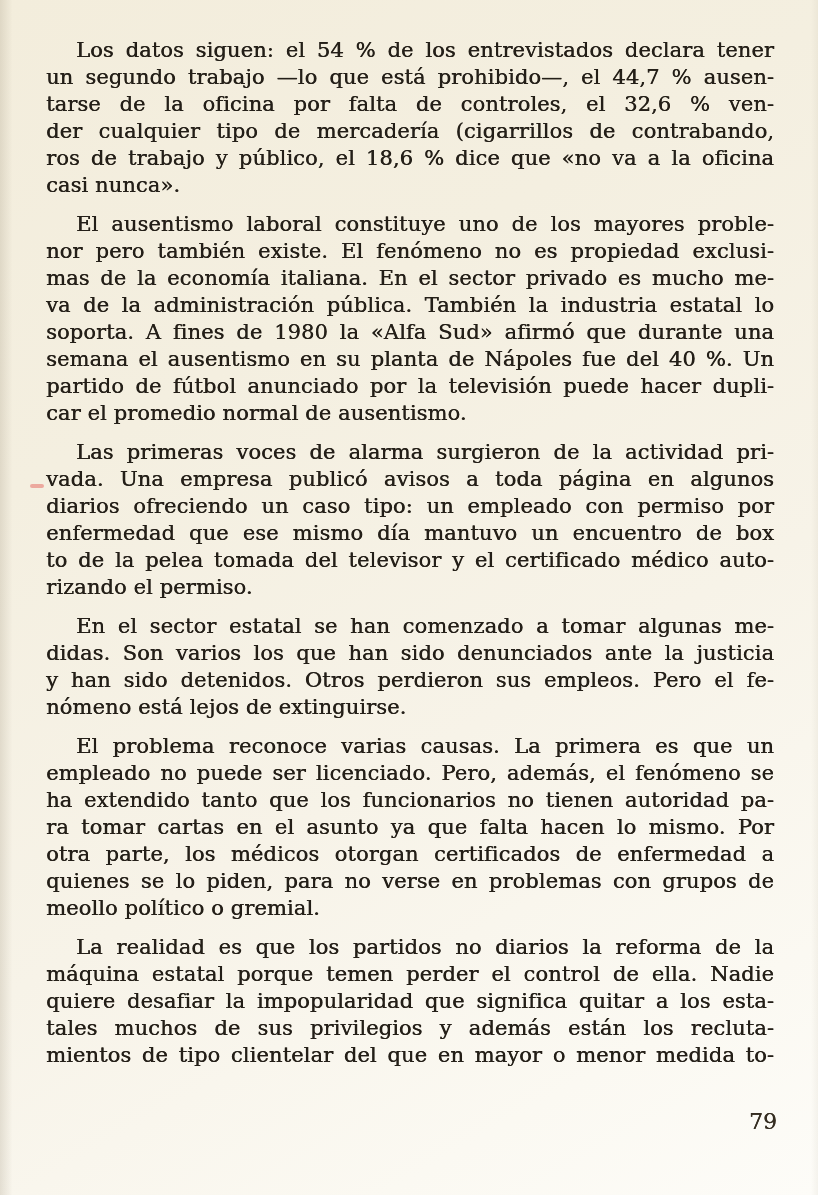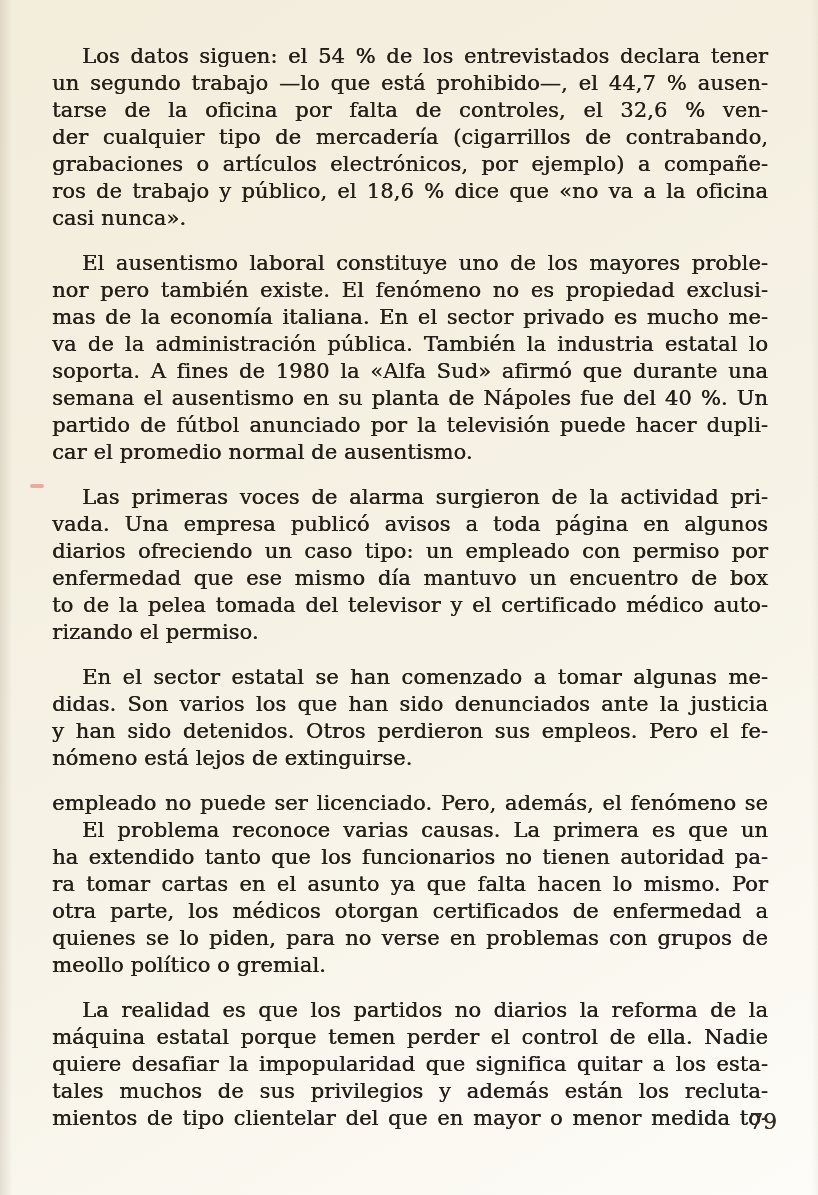--- a/index.html
+++ b/index.html
@@ -42,21 +42,21 @@
     left: 34px;
     top: 25px;
     width: 752px;
     color: #241f18;
     font-size: 21px;
     line-height: 27px;
     text-shadow: 0.4px 0 0 currentColor; 
     letter-spacing: 0.1px;
   }
   .paragraph {
-    margin: 18px;
+    margin: 12px;
   }
   .line {
     text-align: justify;
     text-align-last: justify;
     white-space: normal;
     height: 27px;
     overflow: visible;
   }
   .line.first {
     text-indent: 30px;
@@ -90,21 +90,20 @@
 <body>
 
 <div class="page">
 
   <main class="text-block">
       <div class="paragraph">
         <div class="line first">Los datos siguen: el 54 % de los entrevistados declara tener</div>
         <div class="line">un segundo trabajo —lo que está prohibido—, el 44,7 % ausen-</div>
         <div class="line">tarse de la oficina por falta de controles, el 32,6 % ven-</div>
         <div class="line">der cualquier tipo de mercadería (cigarrillos de contrabando,</div>
-        <div class="line">grabaciones o artículos electrónicos, por ejemplo) a compañe-</div>
         <div class="line">ros de trabajo y público, el 18,6 % dice que «no va a la oficina</div>
         <div class="line last">casi nunca».</div>
       </div>
       <div class="paragraph">
         <div class="line first">El ausentismo laboral constituye uno de los mayores proble-</div>
         <div class="line">nor pero también existe. El fenómeno no es propiedad exclusi-</div>
         <div class="line">mas de la economía italiana. En el sector privado es mucho me-</div>
         <div class="line">va de la administración pública. También la industria estatal lo</div>
         <div class="line">soporta. A fines de 1980 la «Alfa Sud» afirmó que durante una</div>
         <div class="line">semana el ausentismo en su planta de Nápoles fue del 40 %. Un</div>
@@ -119,22 +118,22 @@
         <div class="line">to de la pelea tomada del televisor y el certificado médico auto-</div>
         <div class="line last">rizando el permiso.</div>
       </div>
       <div class="paragraph">
         <div class="line first">En el sector estatal se han comenzado a tomar algunas me-</div>
         <div class="line">didas. Son varios los que han sido denunciados ante la justicia</div>
         <div class="line">y han sido detenidos. Otros perdieron sus empleos. Pero el fe-</div>
         <div class="line last">nómeno está lejos de extinguirse.</div>
       </div>
       <div class="paragraph">
+        <div class="line first">El problema reconoce varias causas. La primera es que un</div>
         <div class="line">empleado no puede ser licenciado. Pero, además, el fenómeno se</div>
-        <div class="line first">El problema reconoce varias causas. La primera es que un</div>
         <div class="line">ha extendido tanto que los funcionarios no tienen autoridad pa-</div>
         <div class="line">ra tomar cartas en el asunto ya que falta hacen lo mismo. Por</div>
         <div class="line">otra parte, los médicos otorgan certificados de enfermedad a</div>
         <div class="line">quienes se lo piden, para no verse en problemas con grupos de</div>
         <div class="line last">meollo político o gremial.</div>
       </div>
       <div class="paragraph">
         <div class="line first">La realidad es que los partidos no diarios la reforma de la</div>
         <div class="line">máquina estatal porque temen perder el control de ella. Nadie</div>
         <div class="line">quiere desafiar la impopularidad que significa quitar a los esta-</div>

